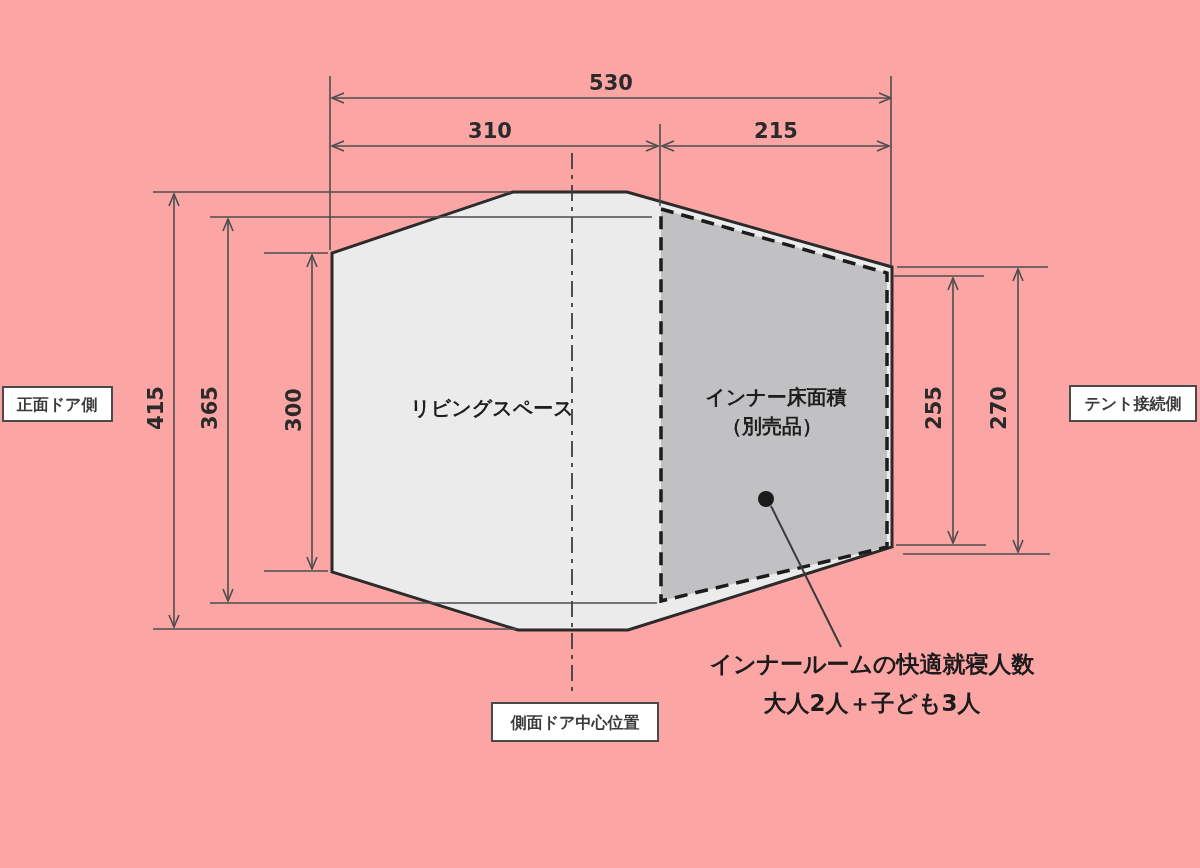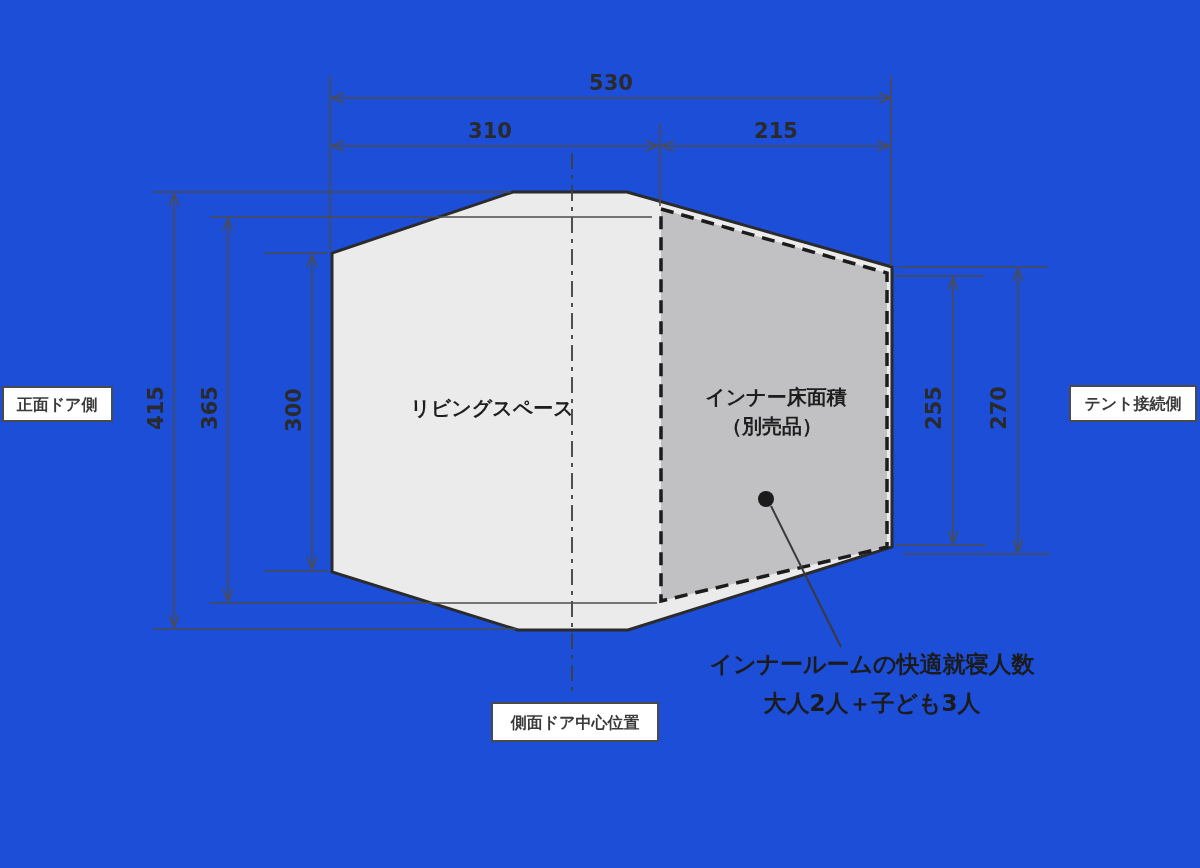--- a/index.html
+++ b/index.html
@@ -1,16 +1,16 @@
 <!DOCTYPE html>
 <html><head>
 <meta charset="utf-8">
 <style>
   html,body{margin:0;padding:0;background:#ffffff;}
-  .stage{position:relative;width:1200px;height:868px;background:#1d4ed8;overflow:hidden;
+  .stage{position:relative;width:1200px;height:868px;background:#fca5a5;overflow:hidden;
          font-family:"DejaVu Sans","Liberation Sans",sans-serif;}
   svg{position:absolute;inset:0;}
   text{font-family:"DejaVu Sans","Liberation Sans",sans-serif;}
   .dim-num{font-size:21px;font-weight:bold;fill:#2a2a2a;}
   .area-label{font-size:20px;font-weight:bold;fill:#1e1e1e;}
   .box-label{font-size:16px;font-weight:bold;fill:#3a3a3a;}
   .annot{font-size:23px;font-weight:bold;fill:#1b1b1b;}
   .thin{stroke:#4d4d4d;stroke-width:1.6;fill:none;}
   .outline{stroke:#2b2b2b;stroke-width:3;stroke-linejoin:miter;}
   .dashed{stroke:#1c1c1c;stroke-width:3.5;fill:none;stroke-dasharray:13 8;}

